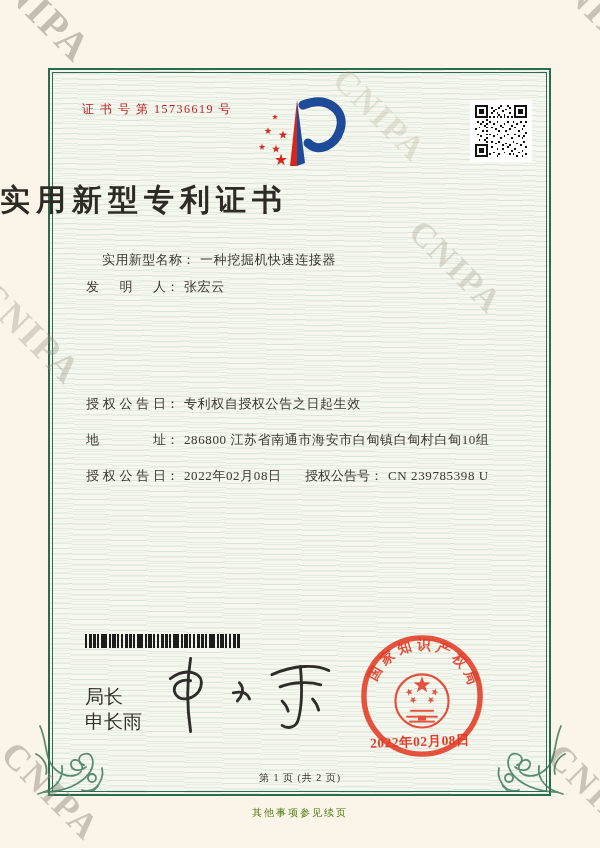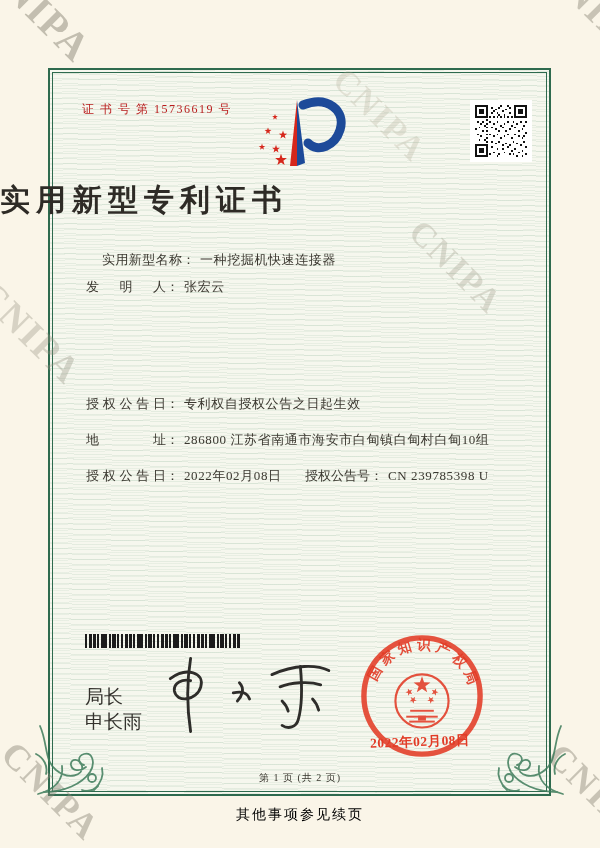--- a/index.html
+++ b/index.html
@@ -49,21 +49,21 @@
   .signer{position:absolute;left:85px;top:684px;font-size:19px;color:#33312c;line-height:25px;}
   .signature{position:absolute;left:152px;top:652px;width:188px;height:92px;}
 
   .seal{position:absolute;left:358px;top:632px;width:128px;height:128px;}
   .seal-date{position:absolute;left:370px;top:733px;font-size:13.5px;color:#e23b26;
       letter-spacing:.5px;transform:rotate(-2deg);font-weight:bold;z-index:3;}
 
   .page-number{position:absolute;left:0;top:771px;width:100%;text-align:center;
       font-size:10px;letter-spacing:1px;color:#3a372f;}
   .continuation{position:absolute;left:0;top:806px;width:100%;text-align:center;
-      font-size:14px;letter-spacing:2px;color:#000000;}
+      font-size:10px;letter-spacing:2px;color:#4d7c0f;}
 </style>
 </head>
 <body>
 
 <div id="page">
 
   <div class="cert-border"></div>
 
   <span class="wm" style="left:-30px;top:-16px;font-size:40px;color:rgba(140,135,120,.50);">CNIPA</span>
   <span class="wm" style="left:532px;top:-14px;font-size:38px;color:rgba(140,135,120,.45);">CNIPA</span>

